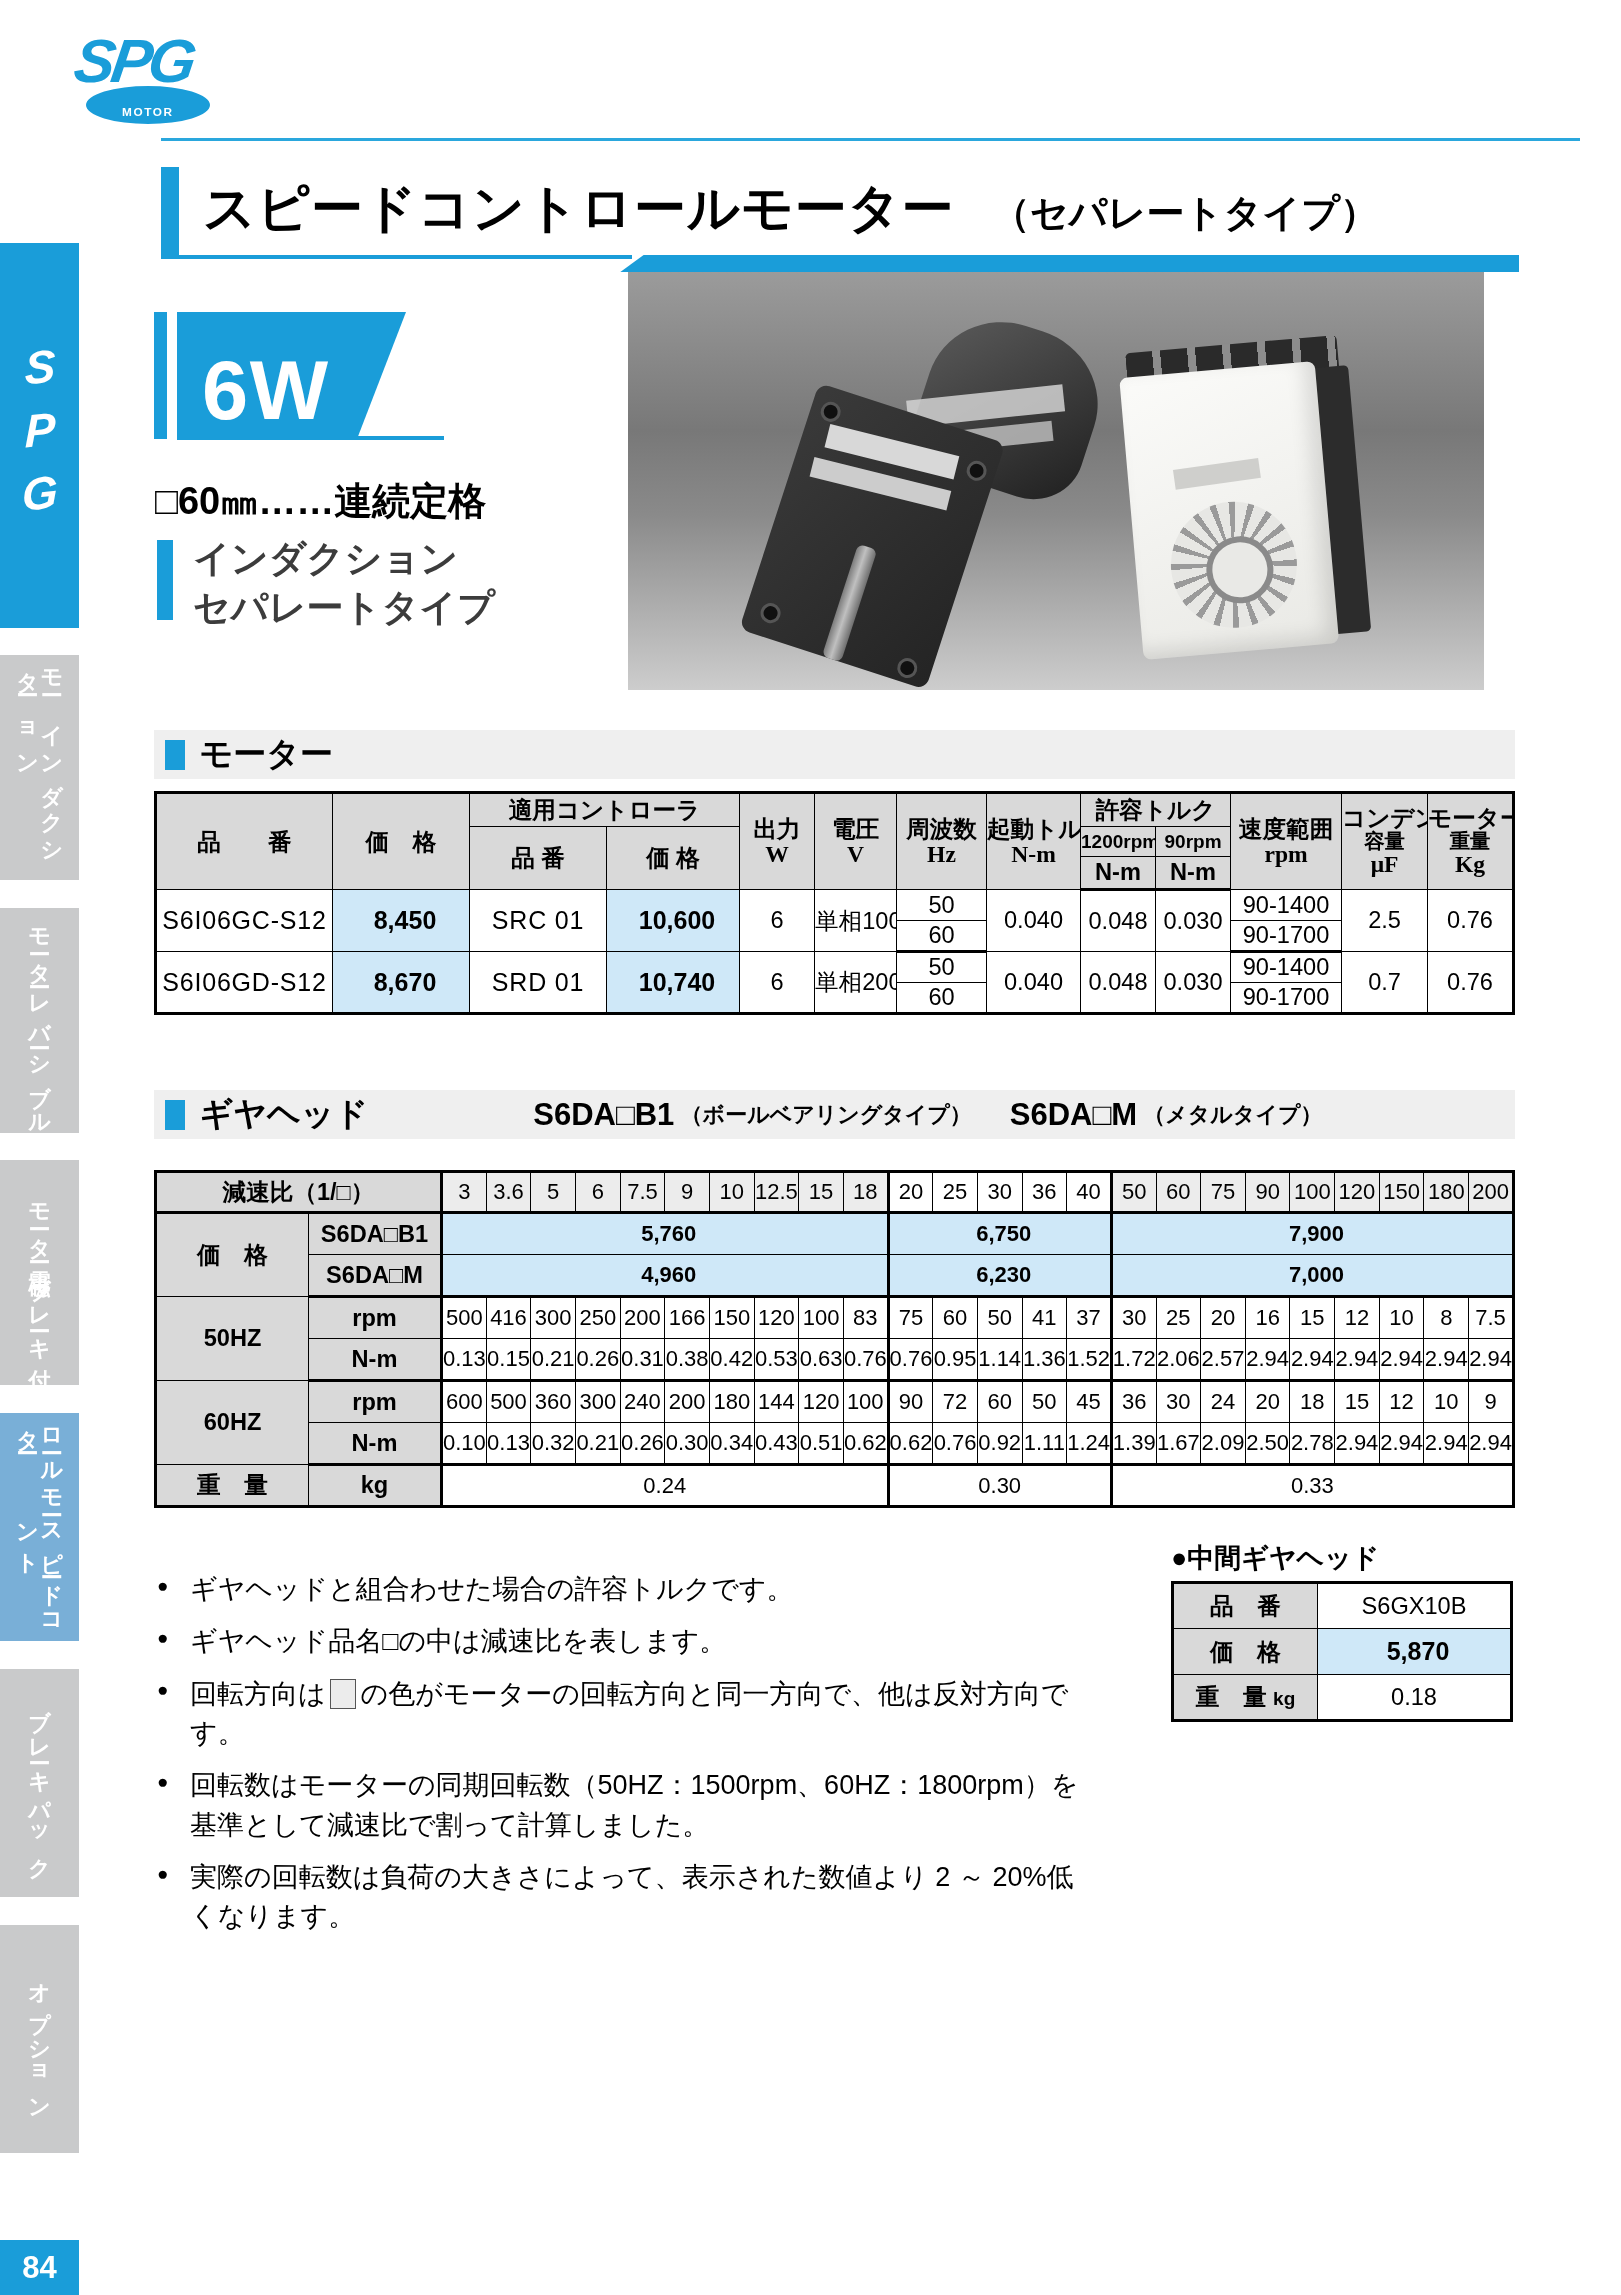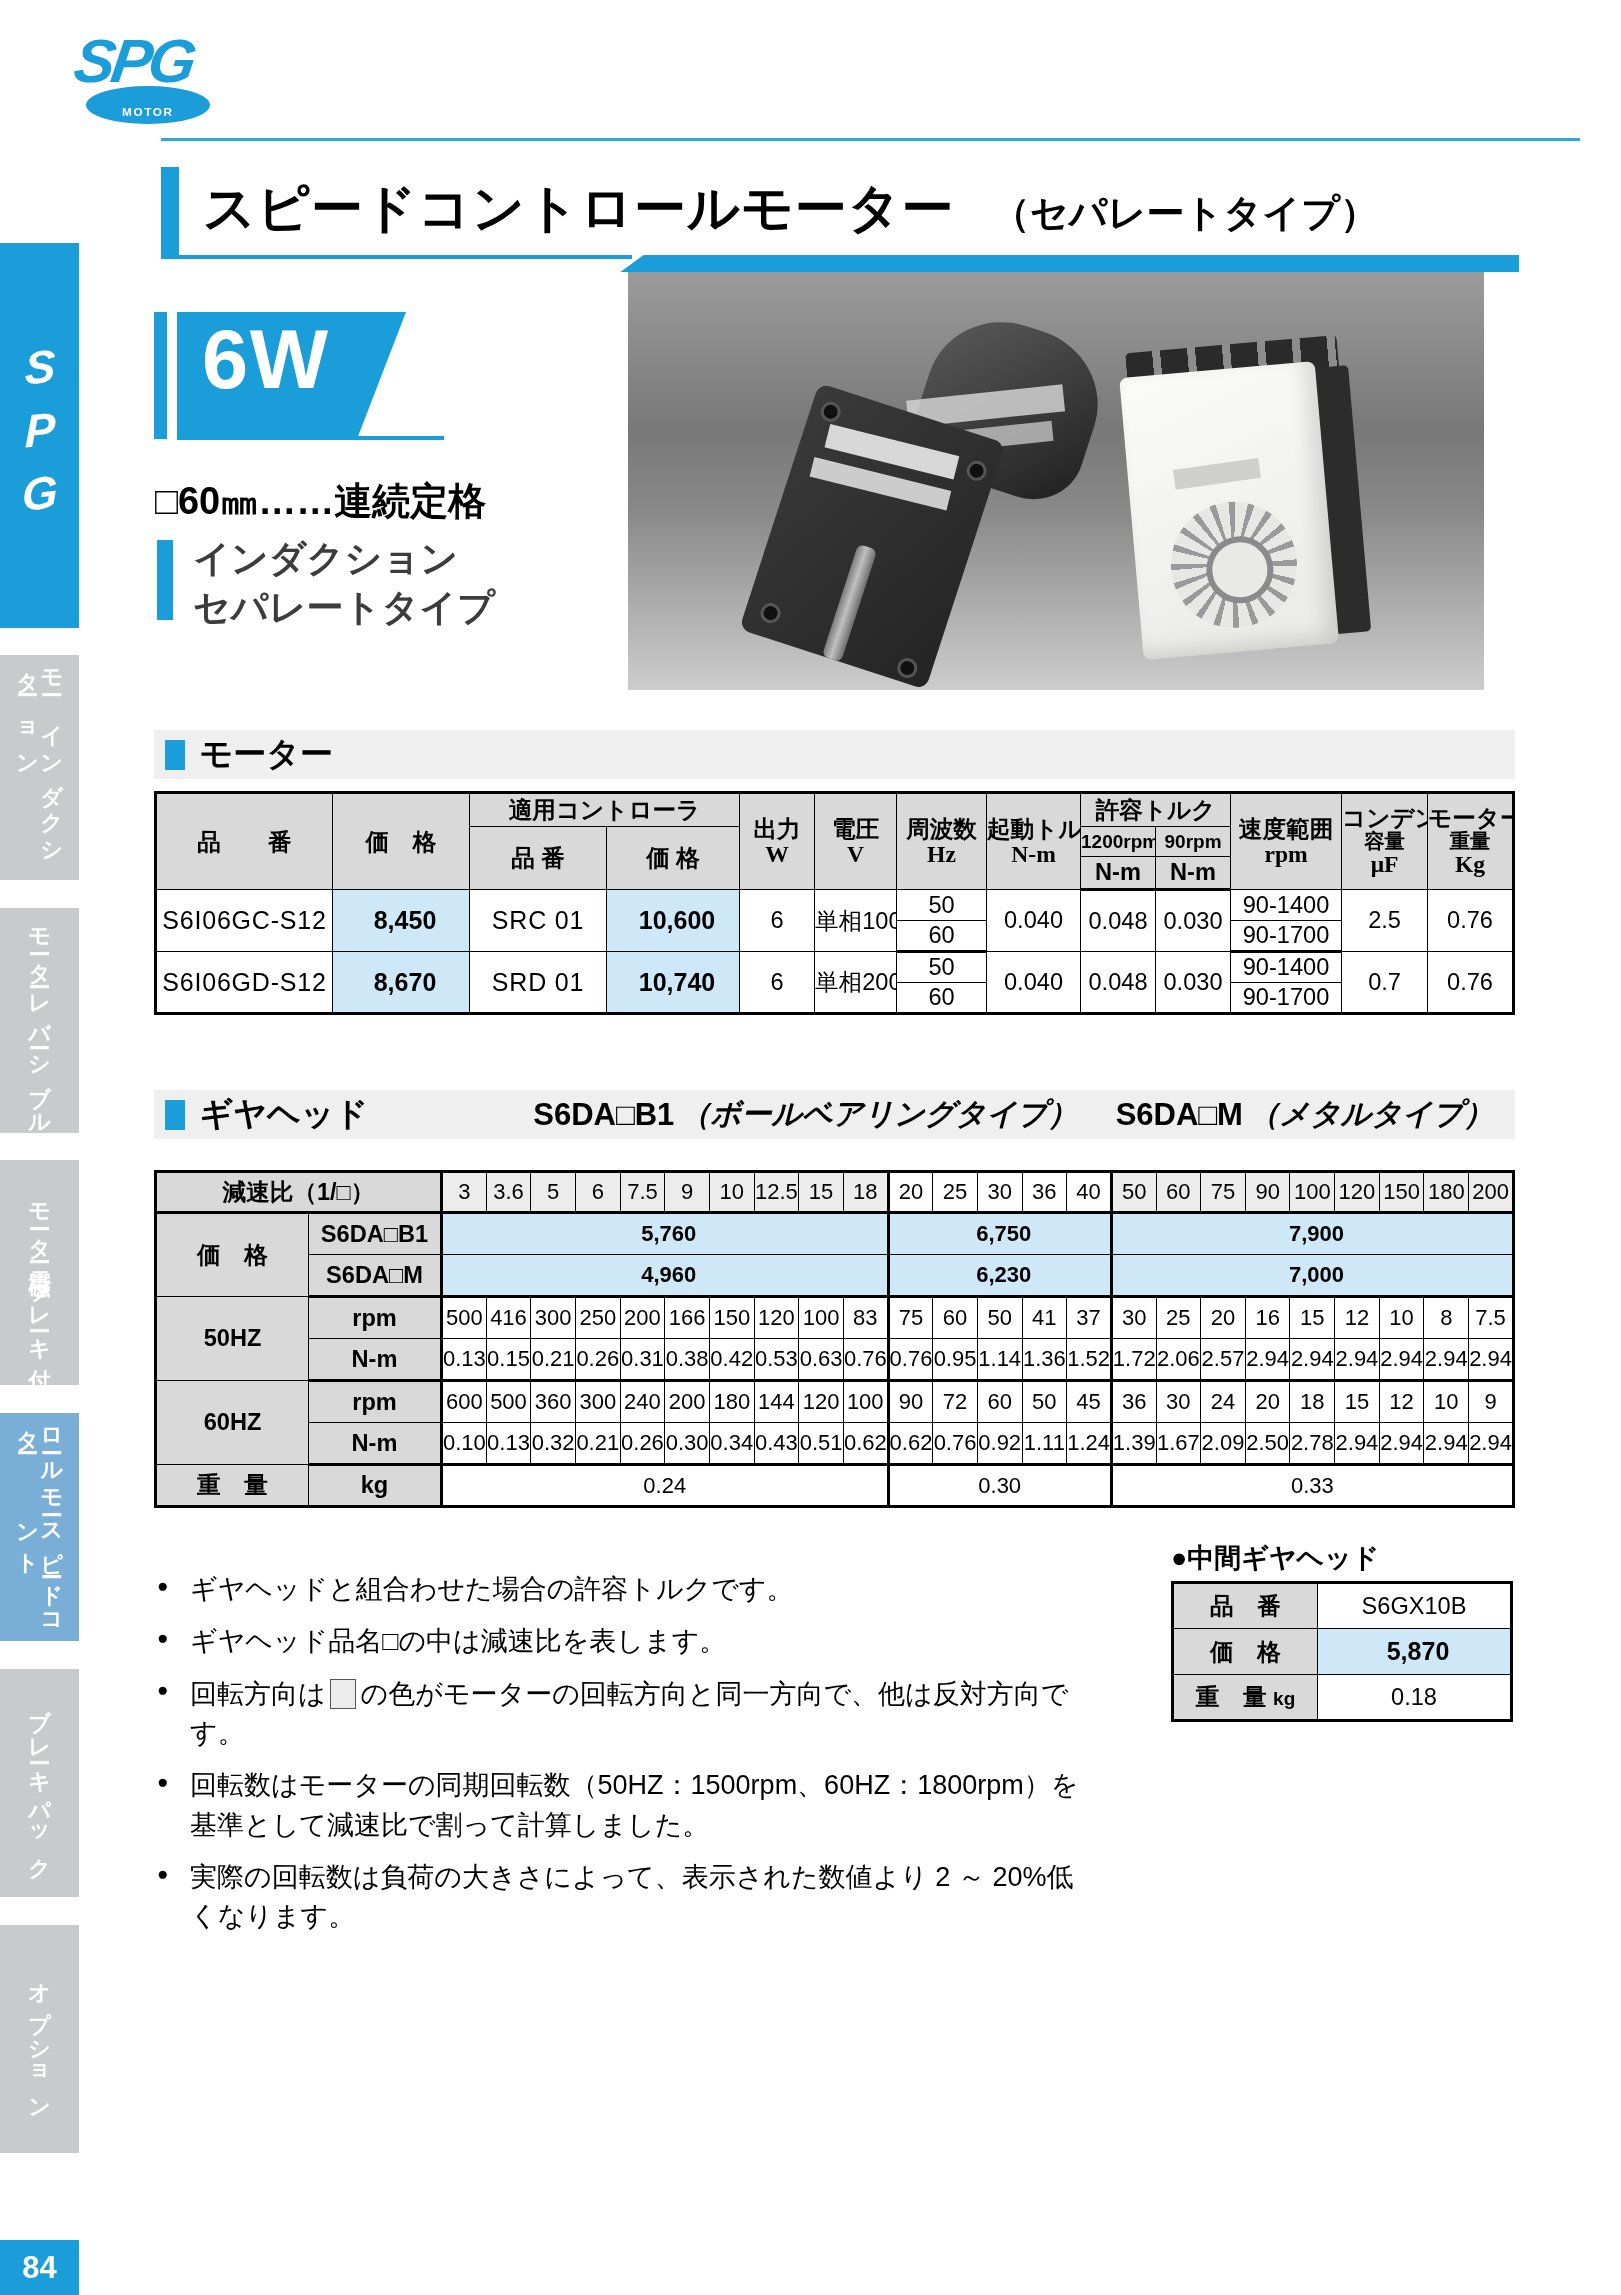--- a/index.html
+++ b/index.html
@@ -40,35 +40,35 @@
   .ctrl-group{position:absolute;left:502px;top:71px;width:243px;height:306px;transform:rotate(-5deg);}
   .ctrl-body{position:absolute;left:0;top:23.6px;width:196px;height:283px;background:linear-gradient(160deg,#fbfbf9,#e9e9e5);border-radius:7.9px;box-shadow:inset -11px -7.9px 19px rgba(0,0,0,.12);}
   .ctrl-side{position:absolute;left:188px;top:31px;width:41px;height:267px;background:#2c2c2c;border-radius:4.7px;}
   .ctrl-top{position:absolute;left:7.9px;top:0;width:212px;height:46px;background:repeating-linear-gradient(90deg,#2a2a2a 0 27px,#8d8d8d 27px 35px);border-radius:4.7px;}
   .ctrl-dial{position:absolute;left:35px;top:133px;width:126px;height:126px;border-radius:50%;background:repeating-conic-gradient(#9a9a9a 0 6deg,#e7e7e4 6deg 18deg);}
   .ctrl-dial-in{position:absolute;left:35px;top:35px;width:55px;height:55px;border-radius:50%;background:#e9e9e6;border:6.3px solid #8a8a8a;}
   .ctrl-label{position:absolute;left:46px;top:94px;width:86px;height:20.4px;background:#cfcfcc;transform:rotate(-3deg);}
 
   
   .badge-bar{left:154px;top:312px;width:12.6px;height:127px;background:#1a9dd9;}
-  .badge{left:177px;top:312px;width:229px;height:127px;background:#1a9dd9;clip-path:polygon(0 0,100% 0,calc(100% - 49px) 100%,0 100%);display:flex;align-items:flex-start;}
+  .badge{left:177px;top:312px;width:229px;height:127px;background:#1a9dd9;clip-path:polygon(0 0,100% 0,calc(100% - 49px) 100%,0 100%);display:flex;align-items:flex-end;}
   .badge-text{color:#fff;font-size:83px;font-weight:900;padding-left:25px;letter-spacing:1.6px;}
   .badge-underline{left:177px;top:436px;width:267px;height:3.9px;background:#1a9dd9;}
 
   .sizeline{left:155px;top:476px;font-size:38px;font-weight:900;letter-spacing:0px;white-space:nowrap;}
 
   .type-bar{left:157px;top:540px;width:15.7px;height:80px;background:#1a9dd9;}
   .typeline{left:193px;top:535px;font-size:37px;font-weight:800;color:#3c3c3c;line-height:1.32;white-space:nowrap;}
 
   
   .secbar{left:154px;width:1361px;height:49px;background:#efefef;display:flex;align-items:center;}
   .sec-sq{width:20.4px;height:30px;background:#1a9dd9;margin-left:11px;flex:0 0 auto;}
   .sec-label{font-size:33px;font-weight:900;margin-left:14px;white-space:nowrap;}
   .sec-model{font-size:31px;font-weight:800;white-space:nowrap;}
-  .sec-model-note{font-size:30px;font-weight:700;white-space:nowrap;margin-left:6.3px;font-style:italic;}
+  .sec-model-note{font-size:22px;font-weight:700;white-space:nowrap;margin-left:6.3px;}
 
   
   table{border-collapse:collapse;table-layout:fixed;}
   th,td{border:1.6px solid #000;text-align:center;vertical-align:middle;padding:0;overflow:hidden;white-space:nowrap;}
   th{background:#d9d9d9;font-weight:600;}
   .blue{background:#cfe8f8;padding-left:8px;}
   .shade{background:#ececec;}
   .sep > th,.sep > td{border-bottom-width:3.1px;}
   .gend{border-right-width:3.1px !important;}
   th.lab2{border-right-width:3.1px;}

